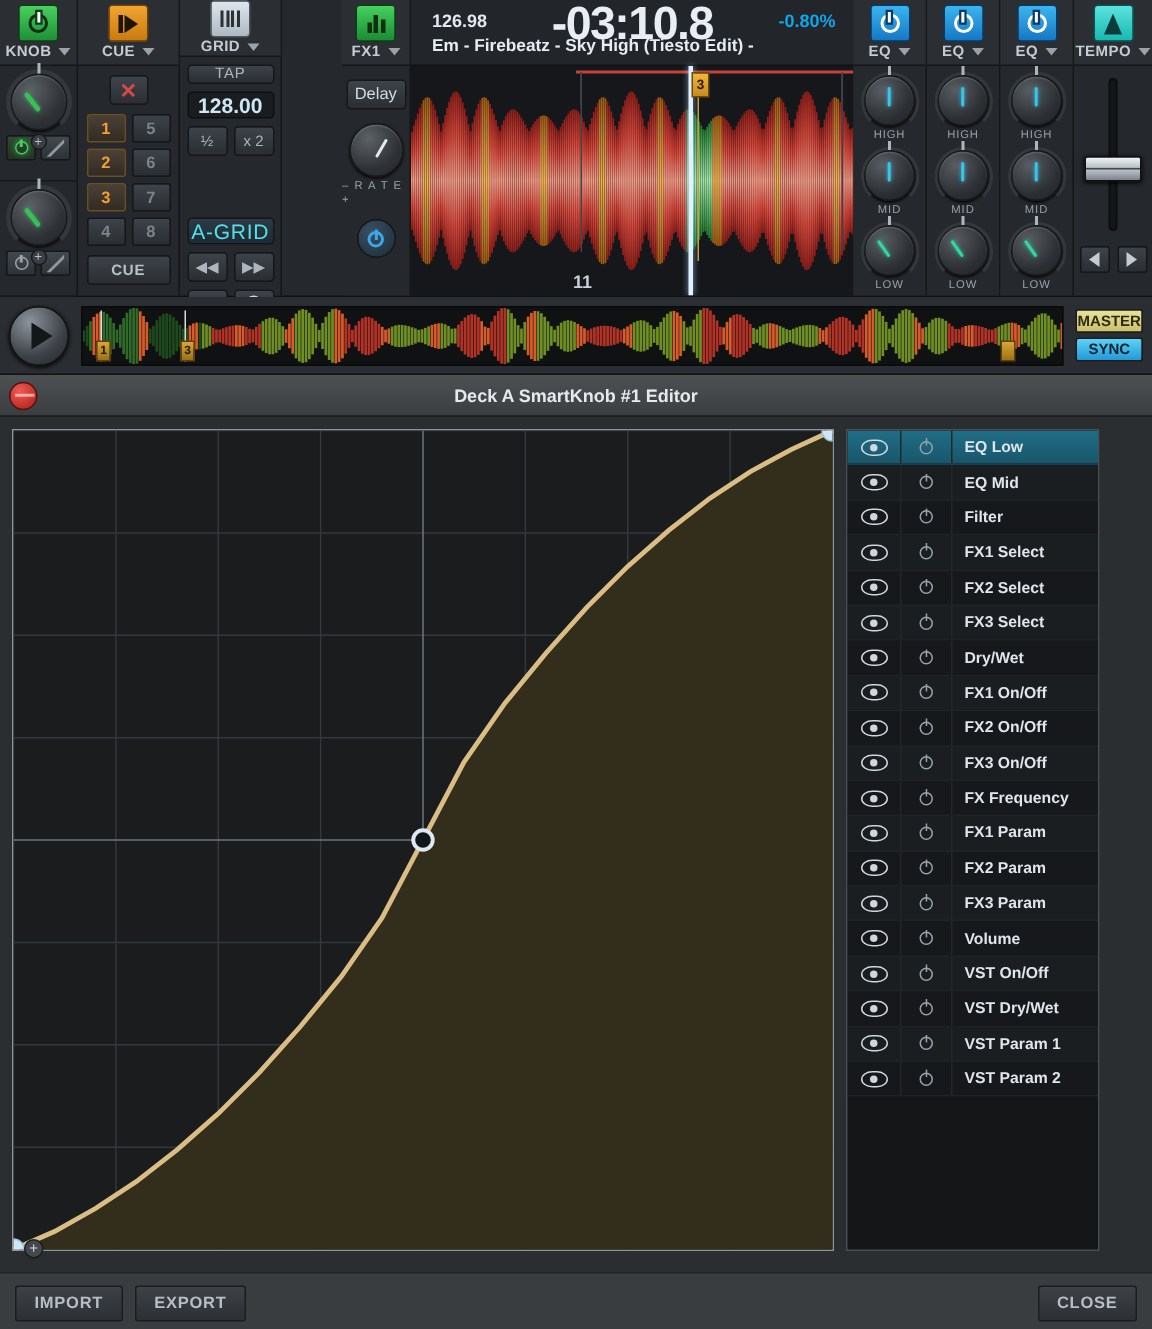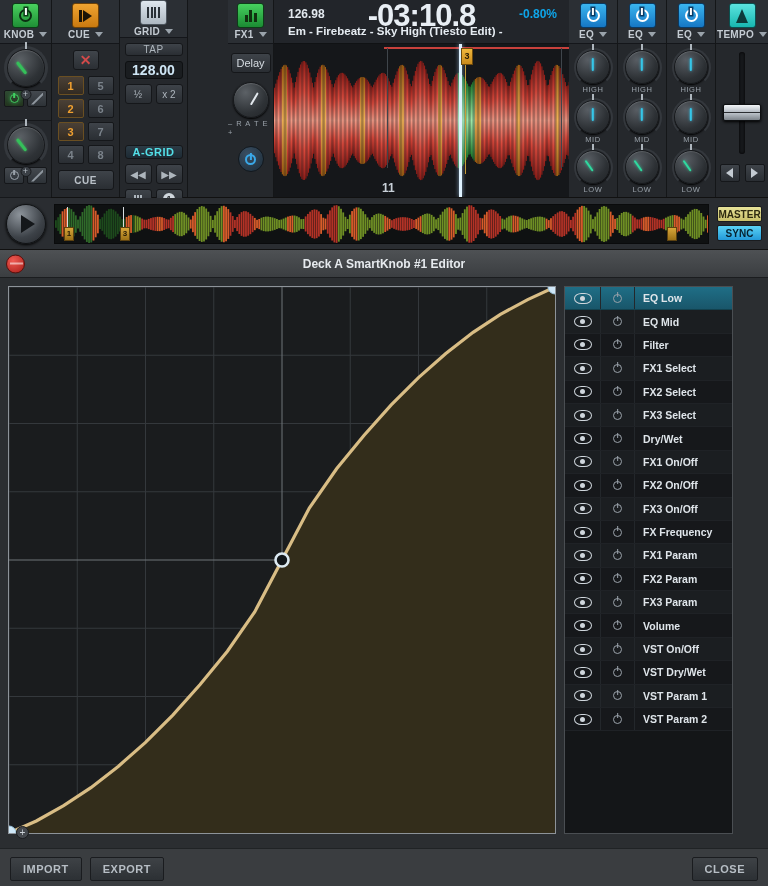--- a/index.html
+++ b/index.html
@@ -80,21 +80,21 @@
           border:1px solid #15171a; font-size:10px; font-weight:normal; color:#aeb6bd;
           display:flex; align-items:center; justify-content:center; letter-spacing:.5px; }
   .bpmbox { width:58px; height:22px; border-radius:3px; background:#1a1d20; border:1px solid #0e1012;
             color:#cfe6f5; font-size:14px; font-weight:bold; display:flex; align-items:center;
             justify-content:center; font-family:"Liberation Sans",sans-serif; }
   .grow { display:flex; gap:4px; }
   .ghalf { width:27px; height:20px; border-radius:3px; background:linear-gradient(#3e4349,#2a2e33);
            border:1px solid #15171a; font-size:10px; color:#aeb6bd; display:flex;
            align-items:center; justify-content:center; }
   .agrid { width:58px; height:21px; border-radius:3px; background:linear-gradient(#2c3b45,#1d2a33);
-           border:1px solid #15171a; color:#53e0e8; font-size:11px; font-weight:bold;
+           border:1px solid #15171a; color:#53e0e8; font-size:14px; font-weight:normal;
            display:flex; align-items:center; justify-content:center; letter-spacing:.5px;margin-top:36px; }
 
   
   .fxmod { width:46px; display:flex; flex-direction:column; align-items:center; padding-top:10px; gap:9px;margin-left:40px; }
   .fxsel { width:40px; height:20px; border-radius:3px; background:linear-gradient(#3e4349,#2a2e33);
            border:1px solid #15171a; font-size:11px; color:#d5dbe1; display:flex;
            align-items:center; justify-content:center; }
   .ratewrap { position:relative; display:flex; flex-direction:column; align-items:center; }
   .knob2 { position:relative; width:36px;height:36px;border-radius:50%;
            background:radial-gradient(circle at 34% 28%, #5c6166, #2e3236 62%, #222528);

